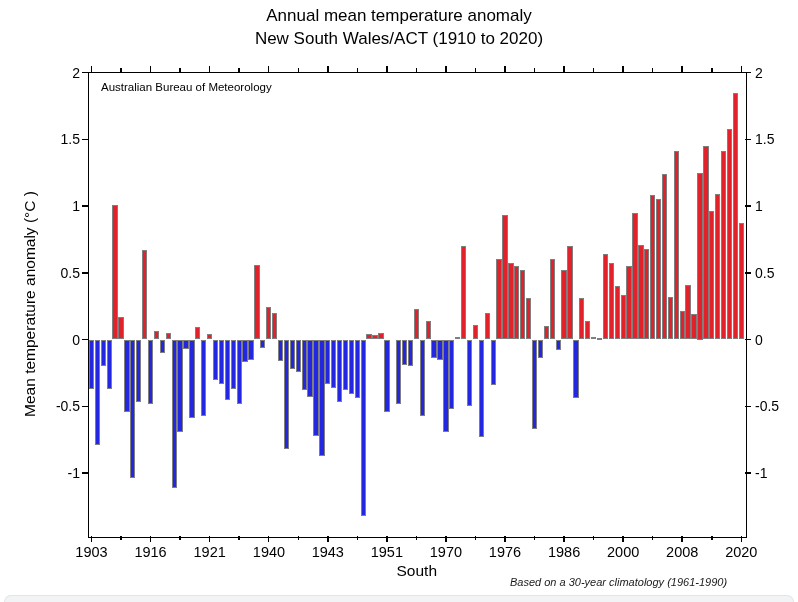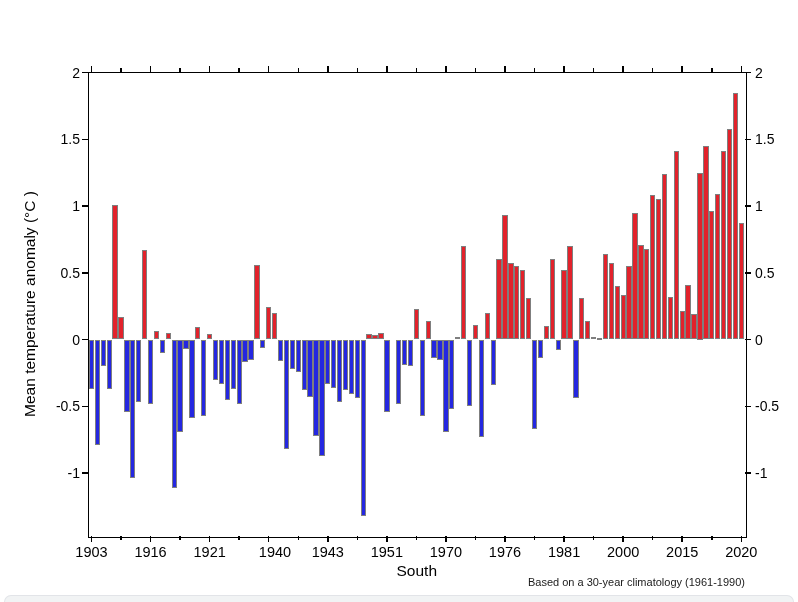--- a/index.html
+++ b/index.html
@@ -22,20 +22,24 @@
   #footnote{position:absolute;font-size:11px;color:#1a1a1a;}
   #footer-bar{position:absolute;left:4px;right:4px;bottom:0;height:6px;
               background:#f1f3f4;border:1px solid #e2e4e8;border-bottom:none;
               border-radius:8px 8px 0 0;}
 </style>
 </head>
 <body>
 
 <div id="stage">
 
+  <div class="title-block">
+    <div class="title-line">Annual mean temperature anomaly</div>
+    <div class="title-line">New South Wales/ACT (1910 to 2020)</div>
+  </div>
 
   <div id="plot-frame" style="left: 88px; top: 71.5px; width: 657px; height: 464px;"></div>
 
   <div id="bars">
       <div class="bar" title="1910: -0.37 °C" style="left: 88.85px; width: 5.3px; height: 49.395px; top: 339.5px; background: rgb(36, 39, 224); border-color: rgb(127, 127, 127);"></div>
       <div class="bar" title="1911: -0.79 °C" style="left: 94.7573px; width: 5.3px; height: 105.465px; top: 339.5px; background: rgb(36, 39, 224); border-color: rgb(127, 127, 127);"></div>
       <div class="bar" title="1912: -0.2 °C" style="left: 100.665px; width: 5.3px; height: 26.7px; top: 339.5px; background: rgb(36, 39, 224); border-color: rgb(127, 127, 127);"></div>
       <div class="bar" title="1913: -0.37 °C" style="left: 106.572px; width: 5.3px; height: 49.395px; top: 339.5px; background: rgb(36, 39, 224); border-color: rgb(127, 127, 127);"></div>
       <div class="bar" title="1914: 1.01 °C" style="left: 112.479px; width: 5.3px; height: 134.835px; top: 204.665px; background: rgb(226, 34, 43); border-color: rgb(127, 127, 127);"></div>
       <div class="bar" title="1915: 0.17 °C" style="left: 118.386px; width: 5.3px; height: 22.695px; top: 316.805px; background: rgb(226, 34, 43); border-color: rgb(127, 127, 127);"></div>
@@ -217,29 +221,30 @@
       <div class="ytick-label right" style="left: 755px; width: 42px; top: 265.75px;">0.5</div>
       <div class="ytick-label left" style="left: 38px; width: 42px; top: 332.5px;">0</div>
       <div class="ytick-label right" style="left: 755px; width: 42px; top: 332.5px;">0</div>
       <div class="ytick-label left" style="left: 38px; width: 42px; top: 399.25px;">-0.5</div>
       <div class="ytick-label right" style="left: 755px; width: 42px; top: 399.25px;">-0.5</div>
       <div class="ytick-label left" style="left: 38px; width: 42px; top: 466px;">-1</div>
       <div class="ytick-label right" style="left: 755px; width: 42px; top: 466px;">-1</div>
       <div class="xtick-label" style="left: 69.5px; width: 44px; top: 544.5px;">1903</div>
       <div class="xtick-label" style="left: 128.573px; width: 44px; top: 544.5px;">1916</div>
       <div class="xtick-label" style="left: 187.646px; width: 44px; top: 544.5px;">1921</div>
-      <div class="xtick-label" style="left: 253px; width: 44px; top: 544.5px;">1940</div>
+      <div class="xtick-label" style="left: 247px; width: 44px; top: 544.5px;">1940</div>
       <div class="xtick-label" style="left: 305.792px; width: 44px; top: 544.5px;">1943</div>
       <div class="xtick-label" style="left: 364.865px; width: 44px; top: 544.5px;">1951</div>
       <div class="xtick-label" style="left: 423.938px; width: 44px; top: 544.5px;">1970</div>
       <div class="xtick-label" style="left: 483.011px; width: 44px; top: 544.5px;">1976</div>
-      <div class="xtick-label" style="left: 542.084px; width: 44px; top: 544.5px;">1981</div>
+      <div class="xtick-label" style="left: 542.084px; width: 44px; top: 544.5px;">1986</div>
       <div class="xtick-label" style="left: 601.157px; width: 44px; top: 544.5px;">2000</div>
-      <div class="xtick-label" style="left: 660.23px; width: 44px; top: 544.5px;">2015</div>
+      <div class="xtick-label" style="left: 660.23px; width: 44px; top: 544.5px;">2008</div>
       <div class="xtick-label" style="left: 719.303px; width: 44px; top: 544.5px;">2020</div>
     </div>
 
+  <div id="source-note" style="left: 101px; top: 80.5px;">Australian Bureau of Meteorology</div>
   <div id="ylabel" style="left: -120px; top: 295px; width: 300px; text-align: center; transform: rotate(-90deg);">Mean temperature anomaly (°C )</div>
   <div id="xlabel" style="left: 396.5px; top: 562px;">South</div>
-  <div id="footnote" style="left: 510px; top: 576px; width: 235px; text-align: right;">Based on a 30-year climatology (1961-1990)</div>
+  <div id="footnote" style="left: 510px; top: 576px; width: 235px; text-align: left; font-style: italic;">Based on a 30-year climatology (1961-1990)</div>
 
   <div id="footer-bar"></div>
 </div>
 
 </body></html>

